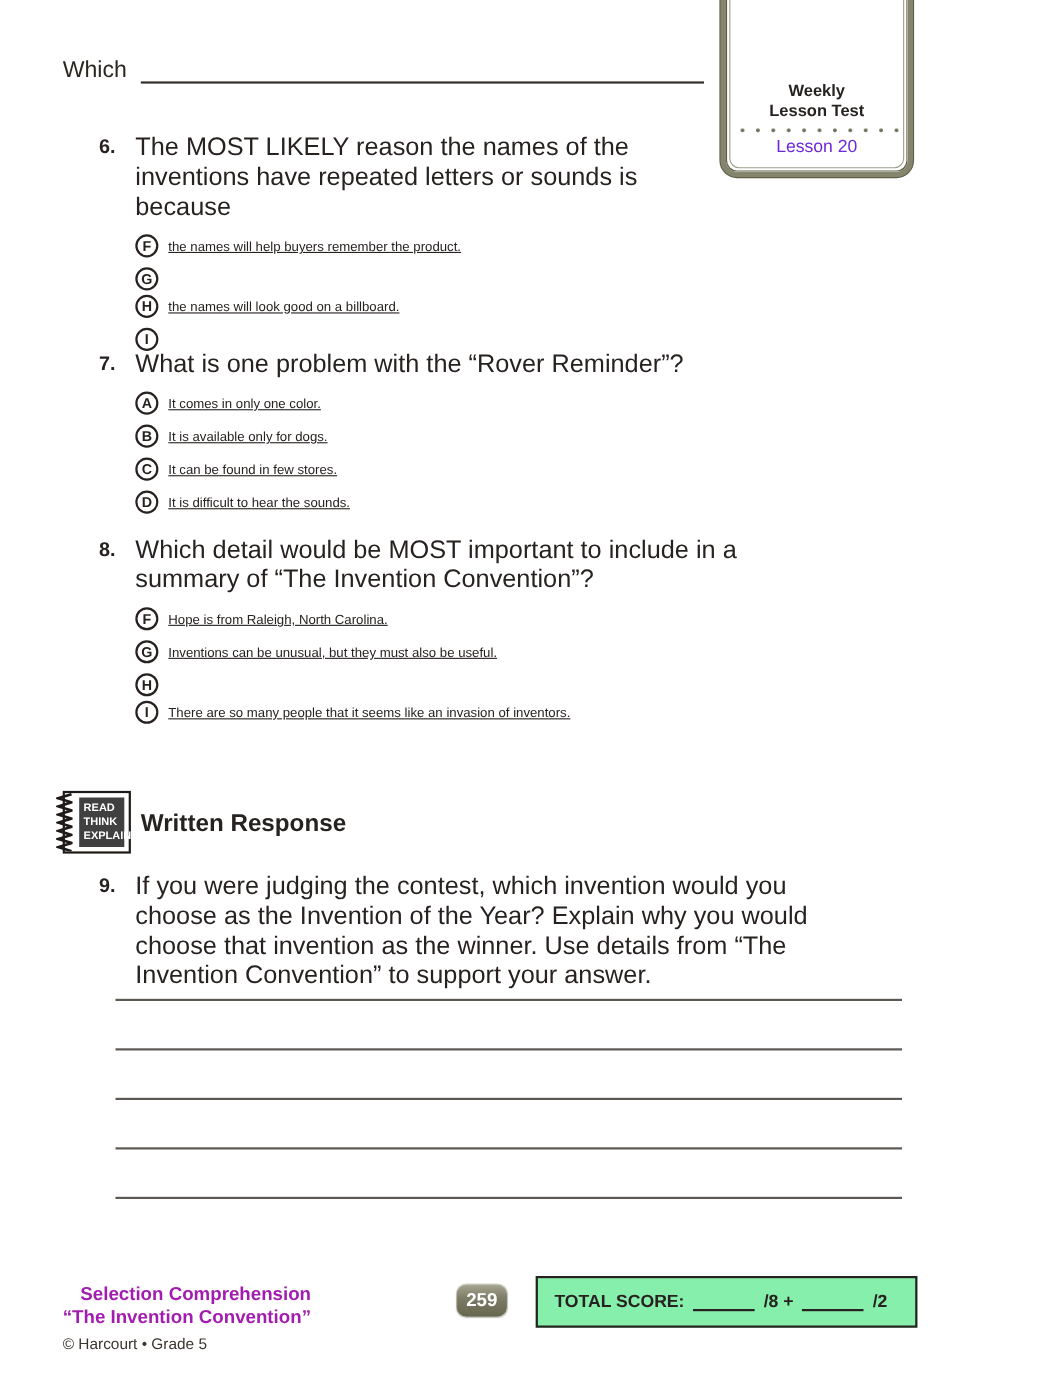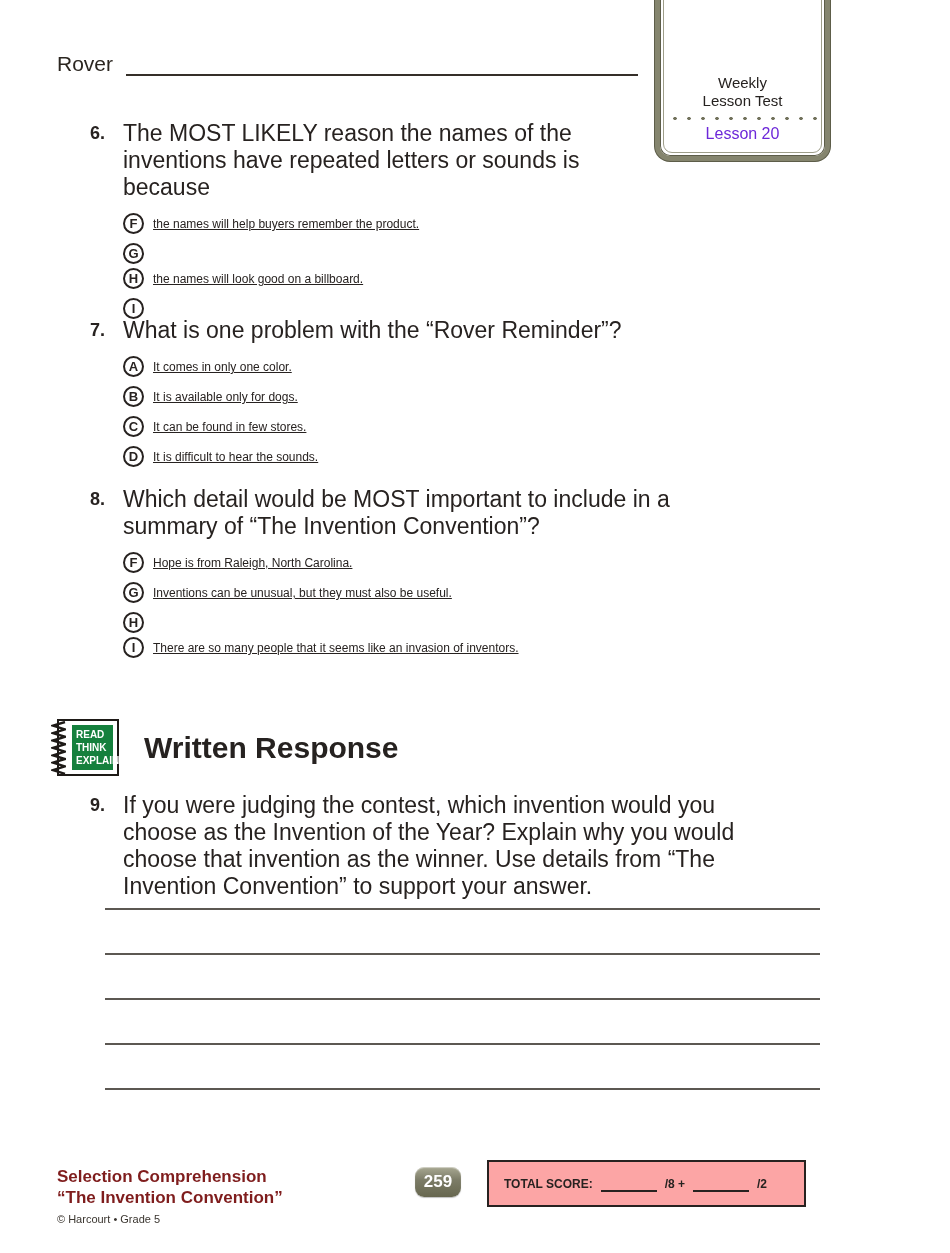--- a/index.html
+++ b/index.html
@@ -20,21 +20,21 @@
   .lesson-box {
     position:absolute; left:655px; top:-24px; width:175px; height:185px;
     border:5px solid #85856e; border-radius:15px; background:#fff;
     box-shadow:0 0 0 1px #5d5d49, inset 0 0 0 1px #5d5d49;
   }
   .lesson-box-inner {
     position:absolute; inset:3px; border:1px solid #9e9e8a; border-radius:9px;
     display:flex; flex-direction:column; justify-content:flex-end; align-items:center;
     padding-bottom:9px;
   }
-  .lesson-title { font-size:15px; font-weight:normal; line-height:18px; text-align:center; color:#262220; }
+  .lesson-title { font-size:15px; font-weight:bold; line-height:18px; text-align:center; color:#262220; }
   .lesson-dots { width:150px; height:5px; margin:6px 0 4px 0;
     background-image:radial-gradient(circle, #72725c 1.6px, rgba(0,0,0,0) 1.9px);
     background-size:14px 5px; background-repeat:repeat-x; background-position:left center; }
   .lesson-num { font-size:16px; font-weight:normal; color:#6d28d9; }
 
   
   .question { position:absolute; left:90px; display:grid; grid-template-columns:33px 1fr; }
   .q-number { font-weight:bold; font-size:18px; line-height:27px; }
   .q-text { font-size:23px; line-height:27px; }
   .q6 { top:120px; } .q6 .q-text { width:522px; }
@@ -49,51 +49,51 @@
     font-size:13px; font-weight:bold; line-height:17px; text-align:center;
   }
   .option-text { font-size:12px; line-height:30px; max-width:490px;text-decoration:underline; }
 
   
   .wr-header { position:absolute; left:57px; top:719px; display:flex; align-items:center; }
   .rte-badge { position:relative; width:62px; height:57px; background:#ffffff;
     border:2px solid #1e1a17; }
   .rte-zigzag { position:absolute; left:-8px; top:0; height:53px; width:15px; }
   .rte-black { position:absolute; top:4px; right:4px; bottom:4px; left:13px;
-    background:#15803d; color:#ffffff; display:flex; flex-direction:column;
+    background:#404040; color:#ffffff; display:flex; flex-direction:column;
     justify-content:center; padding-left:4px; }
   .rte-black span { font-size:10px; font-weight:bold; line-height:13px; letter-spacing:0; }
-  .wr-title { font-size:30px; font-weight:bold; margin-left:25px; color:#262220; }
+  .wr-title { font-size:22px; font-weight:bold; margin-left:9px; color:#262220; }
 
   
   .write-lines { position:absolute; left:105px; top:865px; width:715px; }
   .write-line { height:45px; border-bottom:2px solid #5c5852; }
 
   
   .footer-left { position:absolute; left:57px; top:1166px; }
-  .footer-left .bold-line { font-size:17px; font-weight:bold; line-height:21px; color:#7f1d1d; }
-  .footer-copy { font-size:11px; margin-top:5px; color:#3a352f; }
+  .footer-left .bold-line { font-size:17px; font-weight:bold; line-height:21px; color:#a21caf;text-align:right; }
+  .footer-copy { font-size:14px; margin-top:5px; color:#3a352f; }
   .page-badge { position:absolute; left:415px; top:1167px; width:46px; height:30px;
     border-radius:9px; background:linear-gradient(180deg,#a8a892 0%, #7b7b66 45%, #67674f 100%);
     color:#ffffff; font-size:17px; font-weight:bold;
     display:flex; align-items:center; justify-content:center;
     box-shadow:inset 0 1px 1px rgba(255,255,255,.5), 0 1px 1px rgba(0,0,0,.25); }
-  .score-box { position:absolute; left:487px; top:1160px; width:319px; height:47px;
+  .score-box { position:absolute; left:487px; top:1160px; width:347px; height:47px;
     border:2.5px solid #272220; display:flex; align-items:center; padding-left:15px;
-    font-size:12px; font-weight:bold; background:#fca5a5; }
+    font-size:16px; font-weight:bold; background:#86efac; }
   .score-blank { display:inline-block; width:56px; height:16px;
     border-bottom:2.5px solid #272220; margin:0 8px; }
 </style>
 </head>
 <body>
 
 <div class="page">
 
   <div class="name-row">
-    <span class="name-label">Rover</span>
+    <span class="name-label">Which</span>
     <span class="name-line"></span>
   </div>
 
   <div class="lesson-box">
     <div class="lesson-box-inner">
       <div class="lesson-title">Weekly</div>
       <div class="lesson-title">Lesson Test</div>
       <div class="lesson-dots"></div>
       <div class="lesson-num">Lesson 20</div>
     </div>

